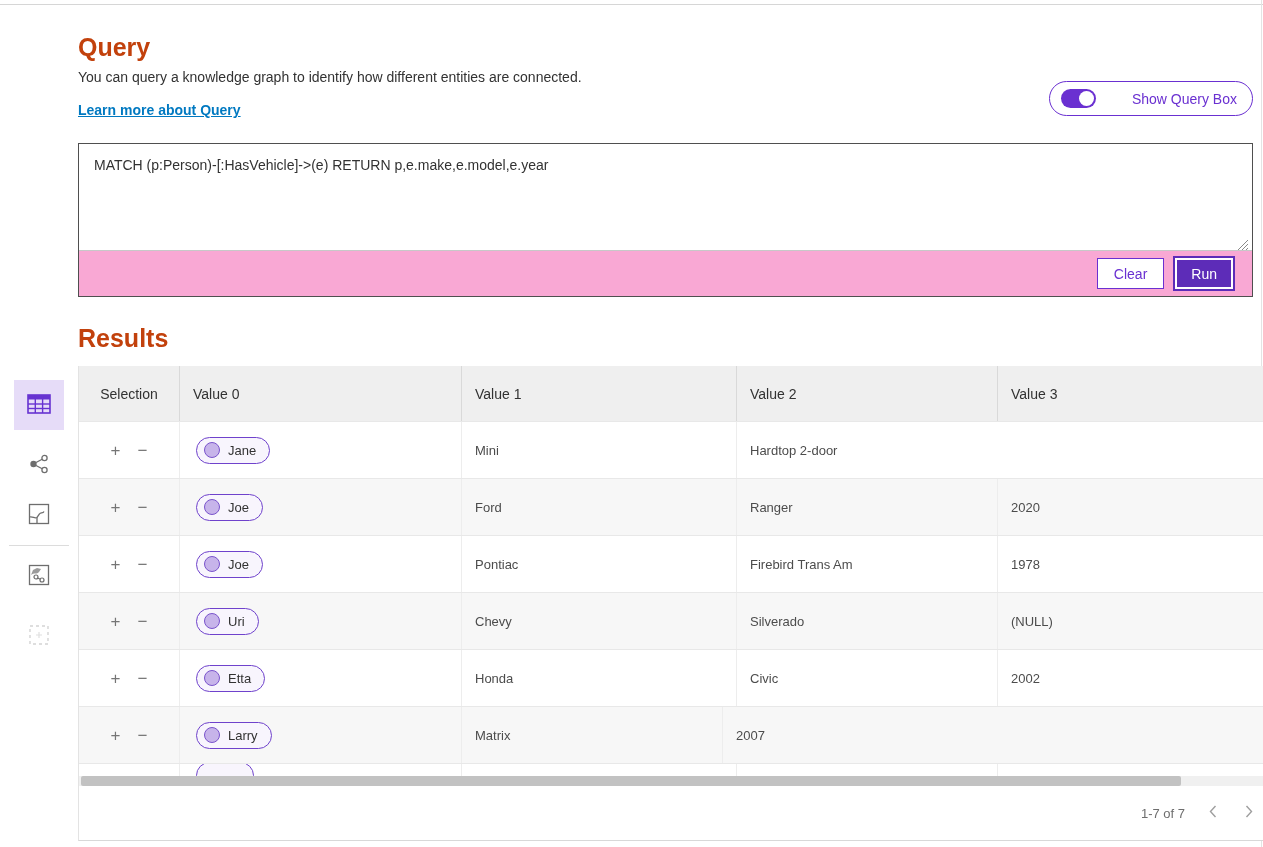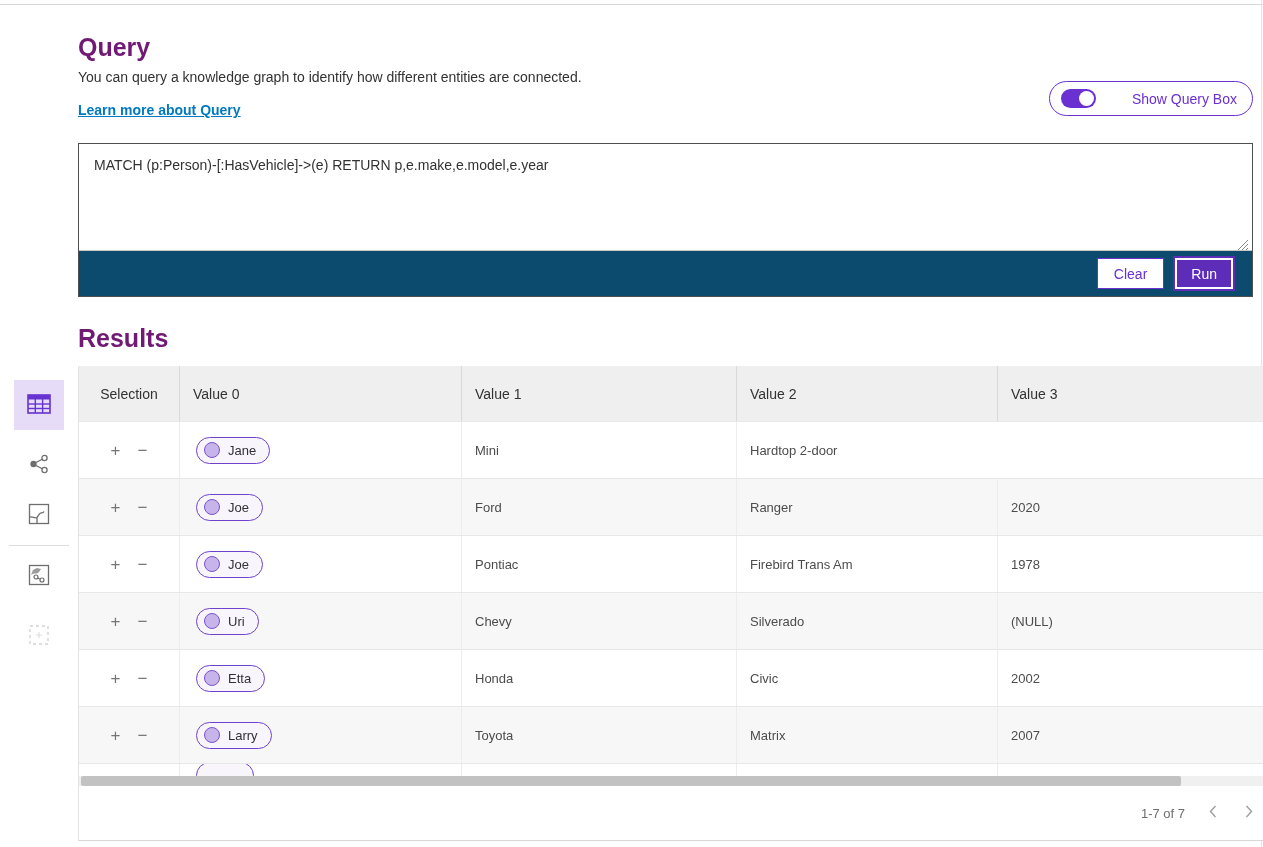--- a/index.html
+++ b/index.html
@@ -11,32 +11,32 @@
   .rightline { position: absolute; top: 0; right: 1px; width: 1px; height: 100%; background: #e4e4e4; }
 
   
   .sidebar { position: absolute; left: 0; top: 380px; width: 78px; }
   .side-item { width: 50px; height: 50px; margin: 0 0 0 14px; display: flex; align-items: center; justify-content: center; background: transparent; border: none; cursor: pointer; }
   .side-item.selected { background: #e6dcf8; }
   .side-divider { width: 60px; height: 1px; background: #dcdcdc; margin: 5px 0 5px 9px; }
   .side-gap { height: 10px; }
 
   
-  .h1 { position: absolute; left: 78px; font-size: 25px; font-weight: 700; color: #701a75; }
+  .h1 { position: absolute; left: 78px; font-size: 25px; font-weight: 700; color: #c2410c; }
   .title-query { top: 33px; }
   .desc { position: absolute; left: 78px; top: 69px; font-size: 14px; color: #323232; }
   .learn-link { position: absolute; left: 78px; top: 102px; font-size: 14px; font-weight: 700; color: #0079c1; text-decoration: underline; cursor: pointer; }
 
   .toggle-pill { position: absolute; top: 81px; right: 10px; height: 35px; display: inline-flex; align-items: center; padding: 0 15px 0 11px; border: 1px solid #6a30d1; border-radius: 18px; background: #fff; cursor: pointer; gap: 28px; }
   .switch { position: relative; width: 35px; height: 19px; border-radius: 10px; background: #6a30d1; margin-right: 8px; }
   .knob { position: absolute; top: 2px; right: 2px; width: 15px; height: 15px; border-radius: 50%; background: #ffffff; }
   .toggle-label { font-size: 14px; color: #6a30d1; white-space: nowrap; }
 
   
-  .query-box { position: absolute; left: 78px; top: 143px; width: 1175px; height: 154px; border: 1px solid #4f4f4f; background: #0c4a6e; }
+  .query-box { position: absolute; left: 78px; top: 143px; width: 1175px; height: 154px; border: 1px solid #4f4f4f; background: #f9a8d4; }
   .query-input { display: block; width: 100%; height: 107px; border: none; border-bottom: 1px solid #c8c8c8; resize: none; outline: none; padding: 13px 15px; font-family: "Liberation Sans", sans-serif; font-size: 14px; color: #323232; background: #fff; }
   .resize-handle { position: absolute; right: 3px; top: 93px; width: 12px; height: 12px; }
   .qb-footer { height: 45px; display: flex; align-items: center; justify-content: flex-end; gap: 9px; padding-right: 17px; }
   .btn-clear { height: 31px; padding: 0 16px; background: #fff; border: 1px solid #6a30d1; color: #6a30d1; font-family: "Liberation Sans", sans-serif; font-size: 14px; cursor: pointer; text-align: right; }
   .run-wrap { border: 2px solid #5d2cb8; background: #fff; padding: 2px; }
   .btn-run { height: 27px; padding: 0 14px; background: #5d2cb8; border: none; color: #ffffff; font-family: "Liberation Sans", sans-serif; font-size: 14px; cursor: pointer; }
 
   
   .title-results { top: 324px; }
   .results-card { position: absolute; left: 78px; top: 366px; width: 1200px; border-left: 1px solid #e3e3e3; border-right: 1px solid #e3e3e3; border-bottom: 1px solid #d8d8d8; }
@@ -252,21 +252,20 @@
       <div class="cell col-sel sel-cell">
         <button class="pm-btn">+</button>
         <button class="pm-btn">−</button>
       </div>
       <div class="cell col-0">
         <span class="pill">
           <span class="pill-circle"></span>
           <span class="pill-name">Larry</span>
         </span>
       </div>
-      <div class="cell col-1">Toyota</div>
       <div class="cell col-2">Matrix</div>
       <div class="cell col-3">2007</div>
     </div>
 
     <div class="trow partial">
       <div class="cell col-sel sel-cell"></div>
       <div class="cell col-0">
         <span class="pill"></span>
       </div>
       <div class="cell col-1"></div>

